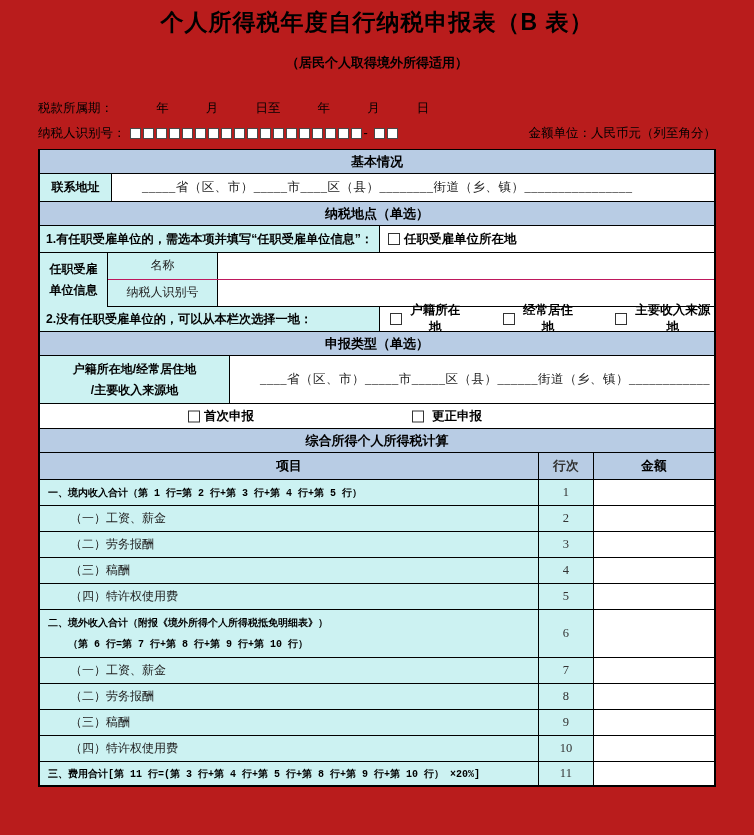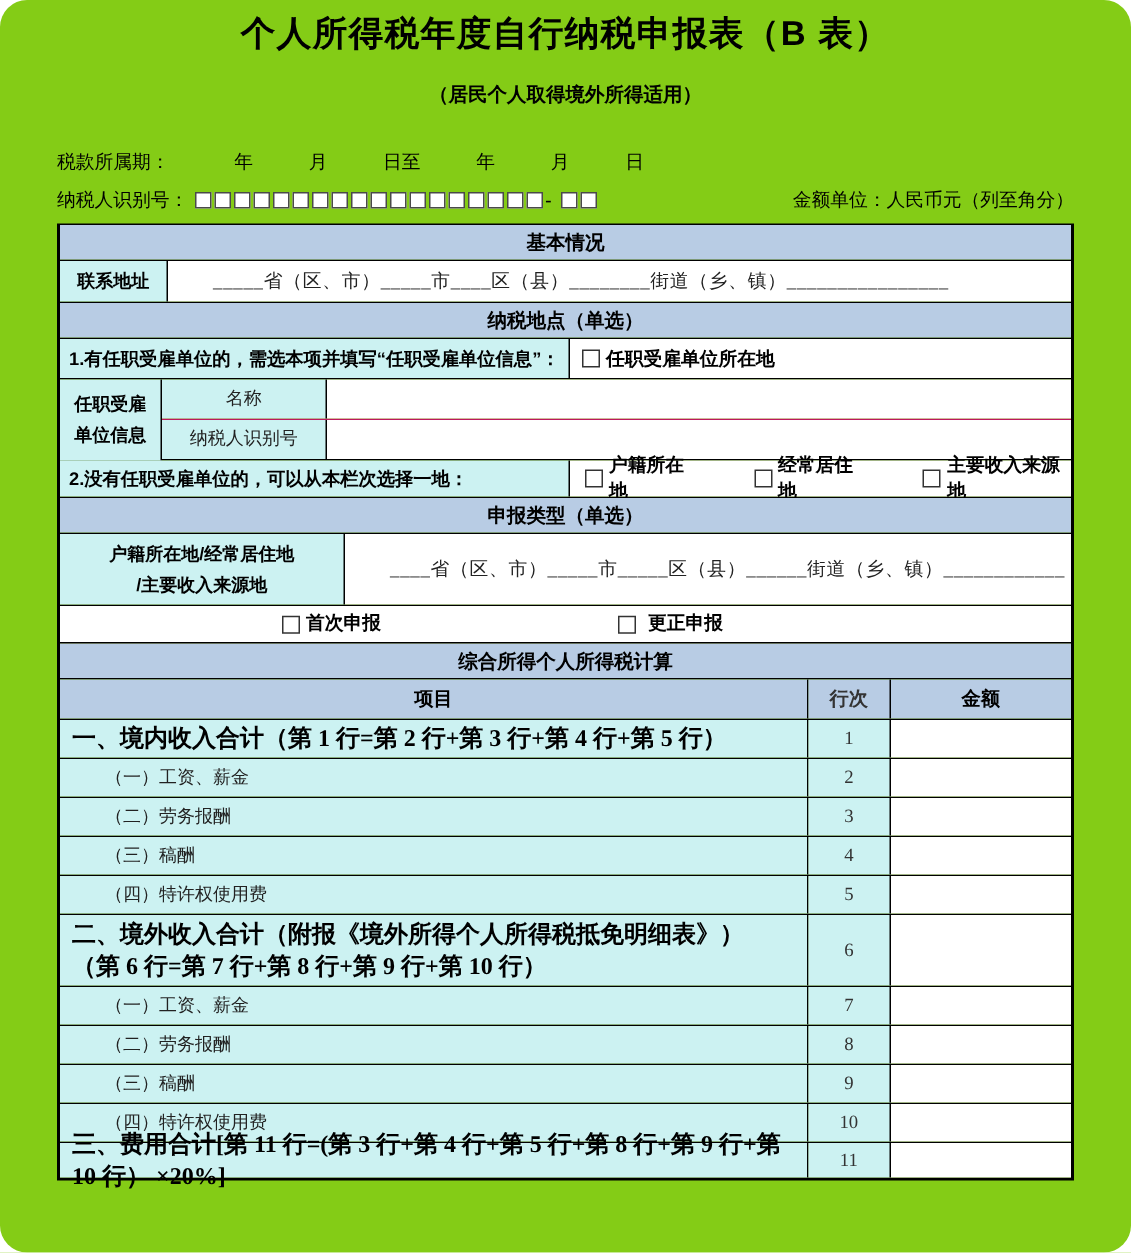--- a/index.html
+++ b/index.html
@@ -1,18 +1,18 @@
 <!DOCTYPE html>
 <html><head>
 <meta charset="utf-8">
 <style>
   * { margin:0; padding:0; box-sizing:border-box; }
   html,body { width:754px; height:835px; overflow:hidden; background:#fff; }
   body { font-family:"Liberation Serif", serif; color:#000; }
-  .page { position:relative; width:754px; height:835px; background:#84cc16;border-radius:18px; }
+  .page { position:relative; width:754px; height:835px; background:#b91c1c; }
 
   .title { text-align:center; font-family:"Liberation Sans",sans-serif; font-weight:bold;
            font-size:23px; padding-top:7px; letter-spacing:1px; }
   .subtitle { text-align:center; font-family:"Liberation Sans",sans-serif; font-weight:bold;
               font-size:13px; margin-top:16px; }
 
   .meta { margin:24px 38px 0 38px; font-size:12.5px; }
   .meta-line { height:24px; line-height:24px; white-space:nowrap; }
   .meta-line .lbl { display:inline-block; }
   .period-part { display:inline-block; margin-left:34px; }
@@ -21,21 +21,21 @@
   .tin-line { display:flex; align-items:center; height:26px; }
   .boxrow { display:inline-flex; align-items:center; gap:2px; margin-left:4px; }
   .box { display:inline-block; width:11px; height:11px; border:1.2px solid #4a4a4a; background:#fff; }
   .dash { margin:0 2px; font-weight:bold; }
   .unit { margin-left:auto; font-size:12.5px; }
 
   
   .ftable { margin:3px 0 0 38px; width:678px; border:2px solid #000; border-top-width:1.5px; }
   .frow { display:flex; border-bottom:1px solid #000; align-items:stretch; }
   .frow:last-child { border-bottom:none; }
-  .cell { border-right:1px solid #000; display:flex; align-items:center; font-size:12px; }
+  .cell { border-right:1px solid #000; display:flex; align-items:center; font-size:12px;text-align:center; }
   .cell:last-child { border-right:none; }
   .cyan { background:#ccf2f2; }
   .blue { background:#b8cce4; }
   .sec-header { height:23px; justify-content:center; font-family:"Liberation Sans",sans-serif;
                 font-weight:bold; font-size:13px; width:100%; }
   .lbl-cell { justify-content:center; font-family:"Liberation Sans",sans-serif; font-weight:bold; }
   .plain-cell { justify-content:center; font-family:"Liberation Serif",serif; font-weight:normal; color:#222; }
   .input-cell { background:#fff; }
   .addr { padding-left:30px; font-size:12.5px; color:#222; letter-spacing:0.5px; }
 
@@ -60,21 +60,21 @@
 
   .decl-row { position:relative; background:#fff; }
   .decl-first { position:absolute; left:148px; top:50%; transform:translateY(-50%); }
   .decl-second { position:absolute; left:372px; top:50%; transform:translateY(-50%); }
 
   
   .col-item { width:502px; padding-left:8px; }
   .col-line { width:55px; justify-content:center; }
   .col-amt  { width:121px; background:#fff; }
   .head-item { width:502px; justify-content:center; }
-  .bold-row .col-item { font-family:Liberation Serif, serif; font-weight:bold; font-size:16px; }
+  .bold-row .col-item { font-family:Liberation Mono, monospace; font-weight:bold; font-size:10px; }
   .sub .col-item { padding-left:30px; font-family:"Liberation Serif",serif; color:#222; }
   .col-line { font-family:"Liberation Serif",serif; color:#333; font-size:12.5px; }
   .pre { white-space:pre-line; line-height:21px; }
   .colhead { font-family:"Liberation Sans",sans-serif; font-weight:bold; font-size:12.8px; }
 </style>
 </head>
 <body>
 
 <div class="page">
 

